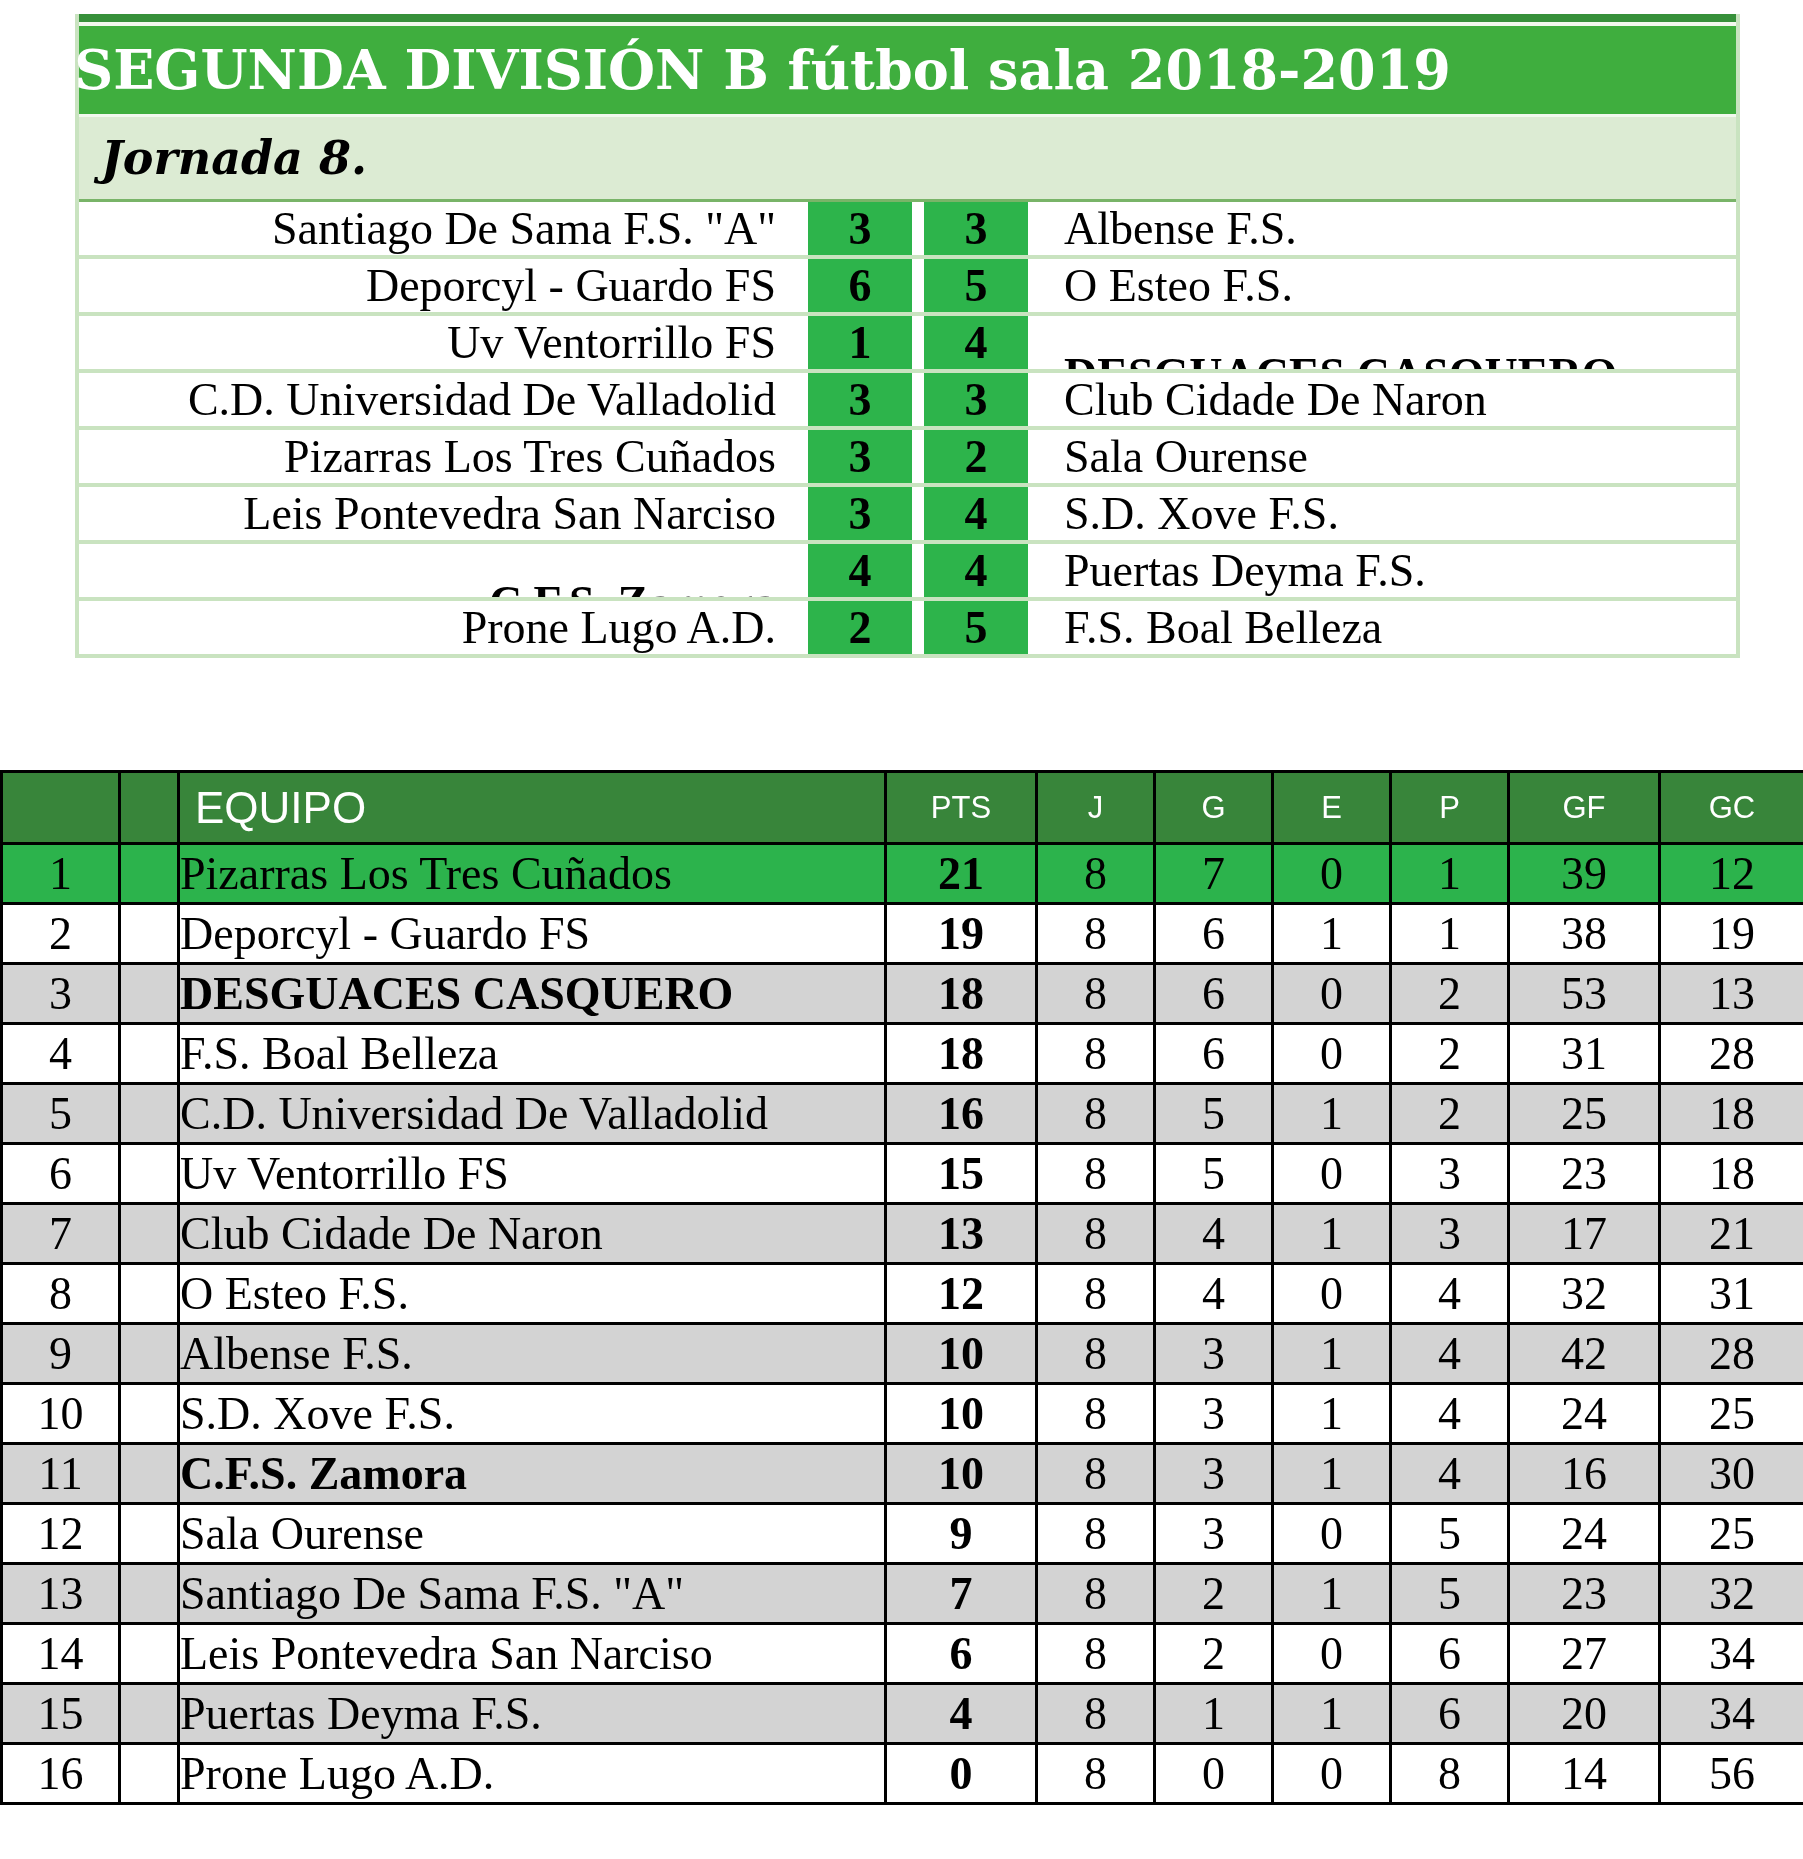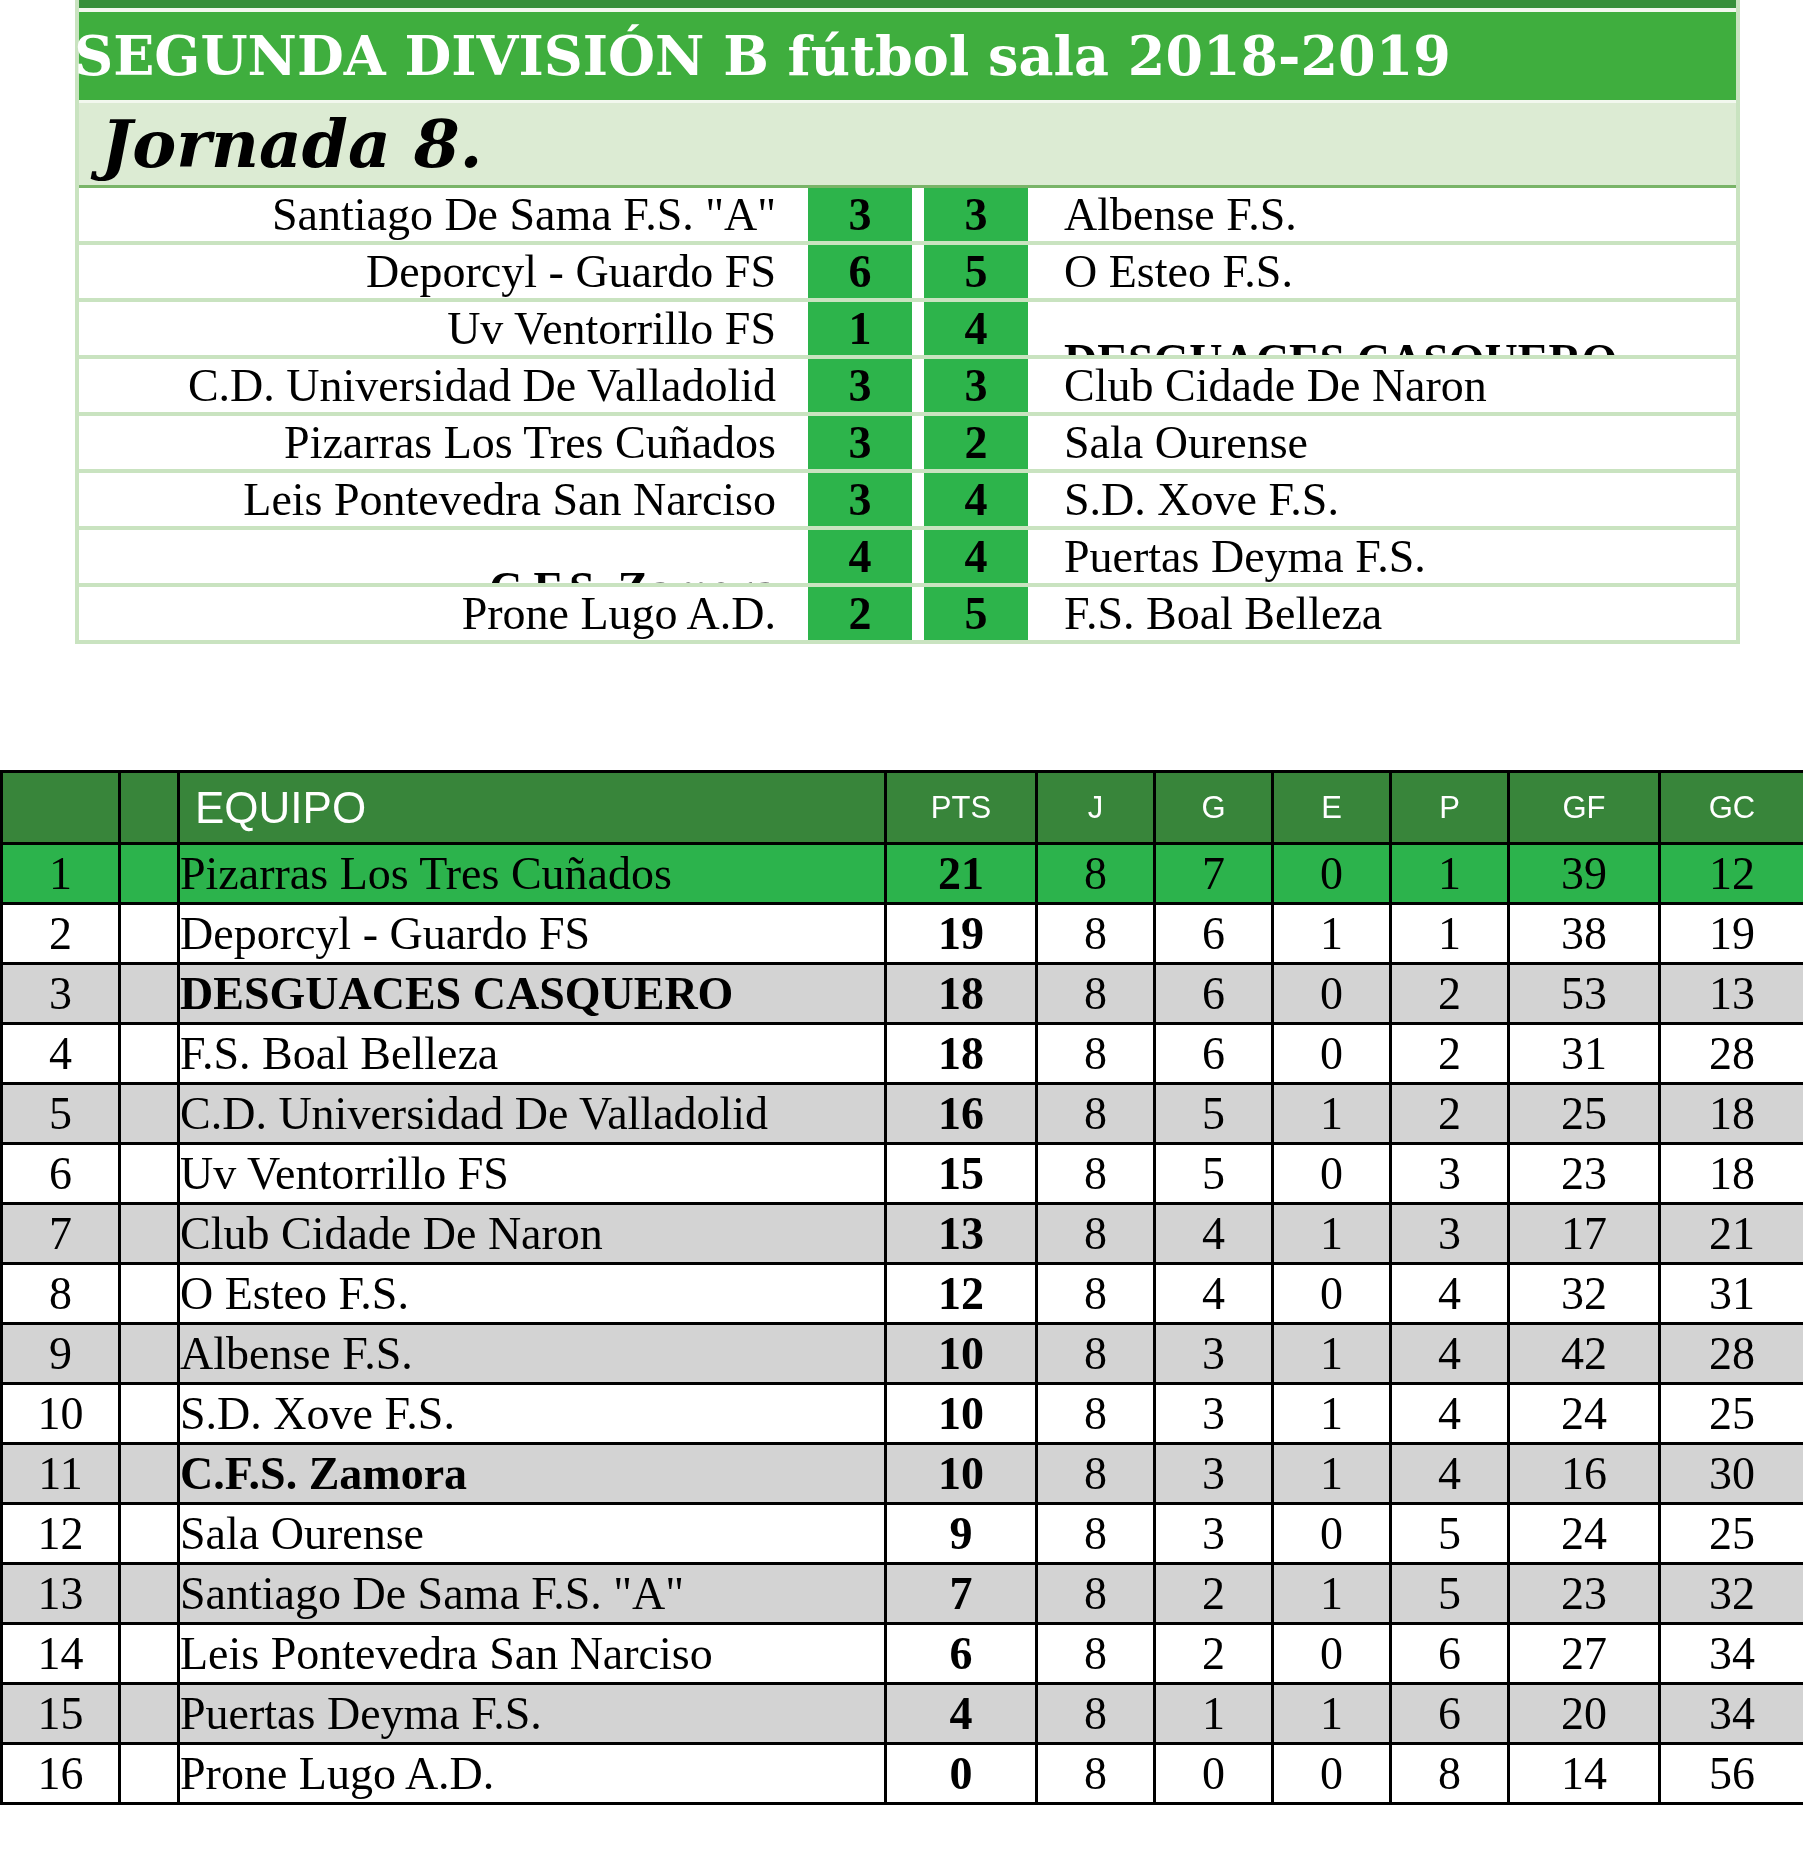--- a/index.html
+++ b/index.html
@@ -16,38 +16,38 @@
   }
   *{box-sizing:border-box;}
   html,body{margin:0;padding:0;}
   body{
     width:1803px;height:1859px;position:relative;overflow:hidden;
     background:#ffffff;font-family:"Liberation Serif",serif;color:#000;
   }
 
   
   .results-card{
-    position:absolute;left:75px;top:0;width:1665px;
+    position:absolute;left:75px;top:14px;width:1665px;
     border-left:4px solid var(--row_separator);
     border-right:4px solid var(--row_separator);
   }
   .top-strip{height:8px;background:var(--top_strip_green);}
   .top-gap{height:4px;background:#f2f8ee;}
   .title-band{
     height:88px;background:var(--title_green);color:#fff;
     display:flex;align-items:center;justify-content:center;
     padding-right:290px;white-space:nowrap;
     font-family:"DejaVu Serif",serif;font-weight:bold;font-size:54px;
   }
   .jornada-band{
     height:88px;background:var(--light_band);
     border-top:3px solid #f2f8ee;
     border-bottom:3px solid var(--jornada_bottom);
     display:flex;align-items:center;padding-left:22px;
-    font-family:"DejaVu Serif",serif;font-weight:bold;font-style:italic;font-size:66px;
+    font-family:"DejaVu Serif",serif;font-weight:bold;font-style:italic;font-size:46px;
     white-space:nowrap;
   }
   .match-row{
     display:flex;align-items:stretch;height:57px;background:#fff;
     border-bottom:4px solid var(--row_separator);
     font-size:46px;line-height:53px;white-space:nowrap;
   }
   .m-home{width:717px;text-align:right;padding-right:20px;overflow:hidden;}
   .m-spacer{width:12px;background:#fff;}
   .m-score{

